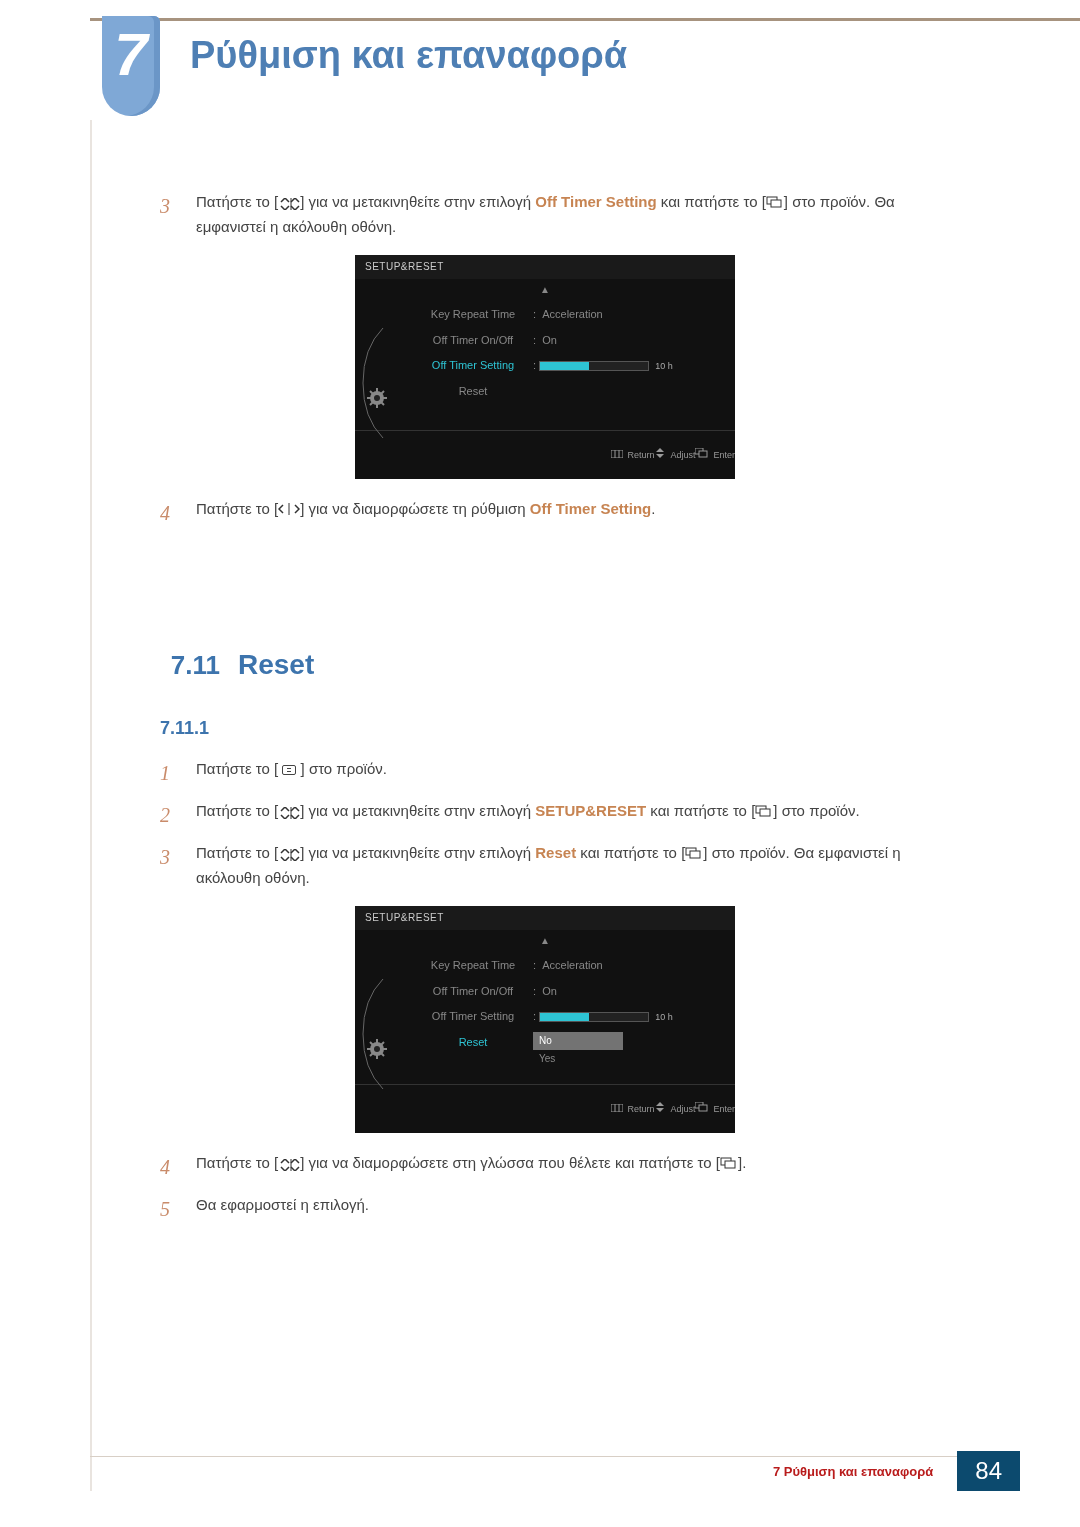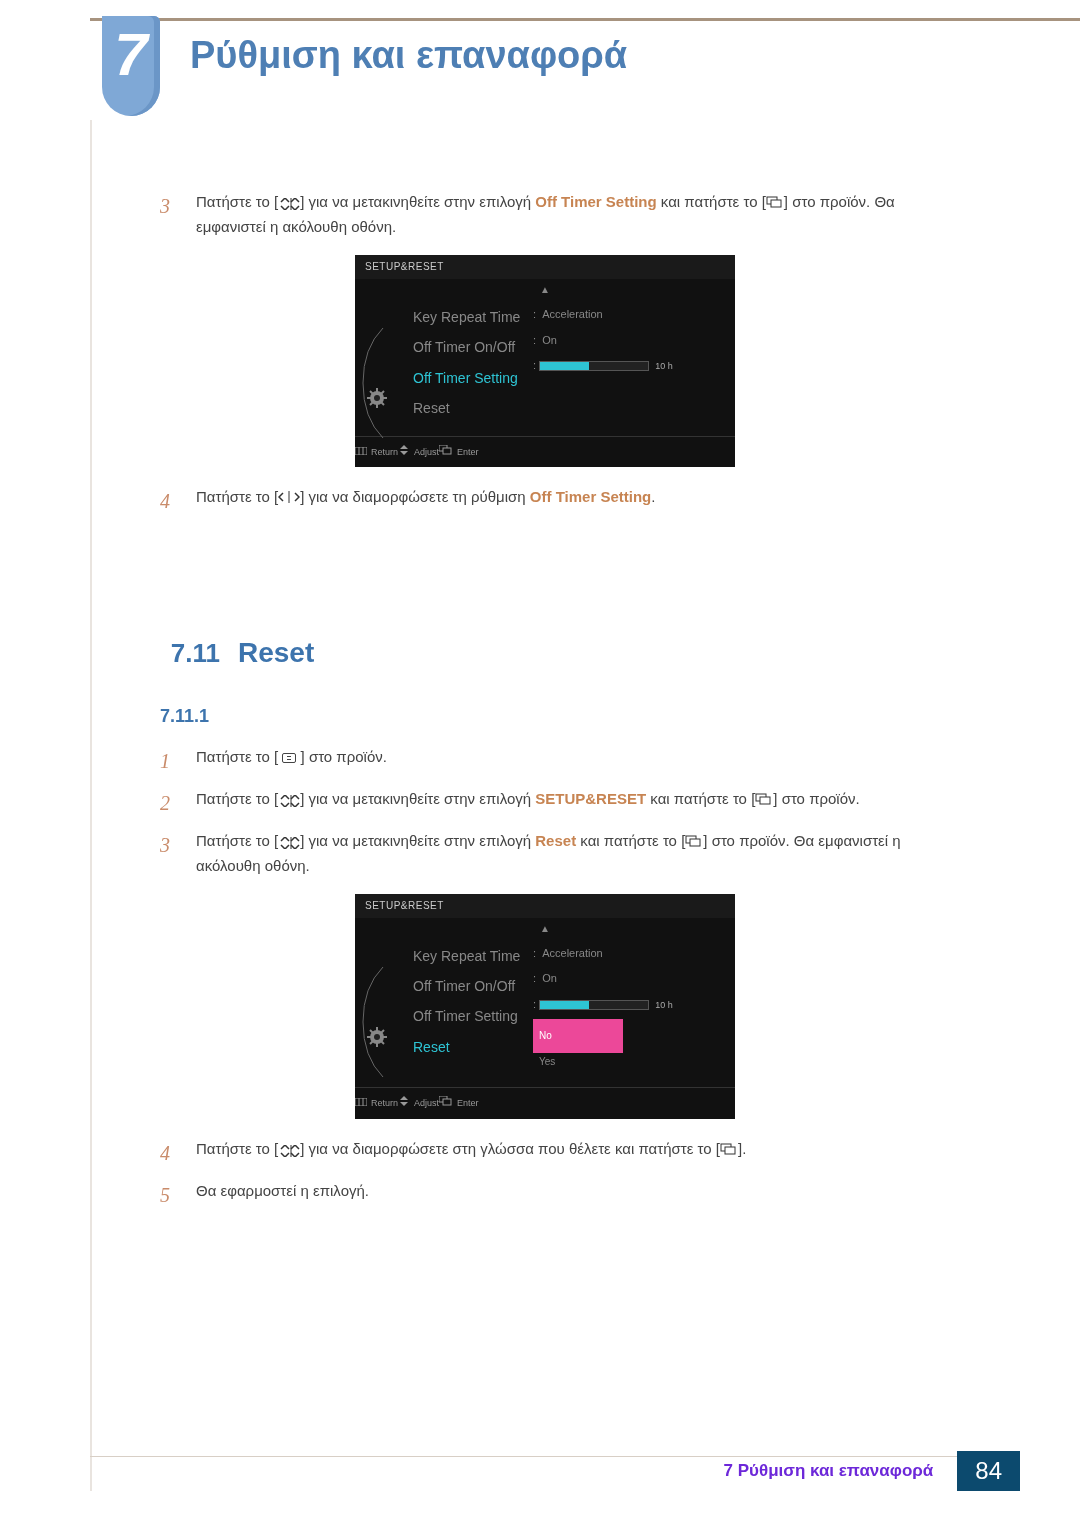--- a/index.html
+++ b/index.html
@@ -41,46 +41,46 @@
   .osd {
     width:380px; margin:16px auto 18px auto;
     background:#111; color:#ccc; font-size:11px;
     position:relative;
   }
   .osd-title { background:#1a1a1a; padding:4px 10px; font-size:10px; letter-spacing:0.5px; }
   .osd-arrow { text-align:center; color:#888; font-size:10px; padding:3px 0 0 0; }
   .osd-curve { position:absolute; left:6px; top:30px; width:26px; height:110px; }
   .osd-gear { position:absolute; left:12px; top:90px; width:20px; height:20px; }
   .osd-items { margin-left:58px; width:120px; }
-  .osd-item { color:#888; padding:4px 0; font-size:14px; }
+  .osd-item { color:#888; padding:4px 0; font-size:11px;text-align:center; }
   .osd-item.sel { color:#2ec4d4; }
   .osd-vals { flex:1; }
   .osd-val { color:#888; padding:4px 0; font-size:11px; }
   .osd-slider { position:relative; width:110px; height:10px; border:1px solid #555; background:#222; display:inline-block; vertical-align:middle; }
   .osd-slider-fill { position:absolute; left:0; top:0; bottom:0; width:45%; background:#2ec4d4; }
   .osd-slider-txt { color:#aaa; font-size:9px; margin-left:6px; }
   .osd-optbox { width:90px; }
-  .osd-opt { background:#ec4899; color:#fff; padding:9px 6px; font-size:10px; }
+  .osd-opt { background:#737373; color:#fff; padding:1px 6px; font-size:10px; }
   .osd-opt2 { color:#888; padding:1px 6px; font-size:10px; }
-  .osd-footer { display:flex; justify-content:flex-start; border-top:1px solid #333; padding:8px 0; margin-top:12px; }
+  .osd-footer { display:flex; justify-content:flex-end; border-top:1px solid #333; padding:17px 0; margin-top:12px; }
   .osd-foot { color:#999; font-size:9px; display:flex; align-items:center; gap:4px; }
   .osd-foot-icon { display:inline-block; }
   .osd-body { display:flex; padding:4px 0 0 0; position:relative; min-height:120px; }
 
   .sec-num { color:#3d74ad; font-size:28px; font-weight:bold; margin-top:48px; }
   .sec-title { color:#3d74ad; font-size:28px; font-weight:bold; }
   .sec-row { display:flex; gap:18px; align-items:baseline; margin-top:68px;text-align:right; }
   .sec-row .n { min-width:60px; font-size:26px; }
   .sec-desc { margin:28px 0 24px 0; color:#444; }
   .sub-row { display:flex; gap:14px; align-items:baseline; margin-top:26px; margin-bottom:14px; }
   .sub-num { color:#3d74ad; font-size:18px; font-weight:bold; min-width:62px; }
   .sub-title { color:#3d74ad; font-size:18px; font-weight:bold; }
 
   .footer { position:absolute; bottom:36px; right:60px; display:flex; align-items:center; gap:24px; }
-  .footer-txt { color:#6d28d9; font-size:17px; font-weight:bold; }
+  .footer-txt { color:#b91c1c; font-size:13px; font-weight:bold; }
   .footer-badge { background:#0c4a6e; color:#fff; font-size:24px; padding:6px 18px; }
   .left-rule { position:absolute; left:90px; top:120px; bottom:36px; width:2px; background:#a7937f; opacity:0.25; }
   .bottom-rule { position:absolute; left:90px; right:60px; bottom:70px; height:1px; background:#d8cfc6; }
 </style>
 </head>
 <body>
 
 <div class="top-rule"></div>
 <div class="left-rule"></div>
 

